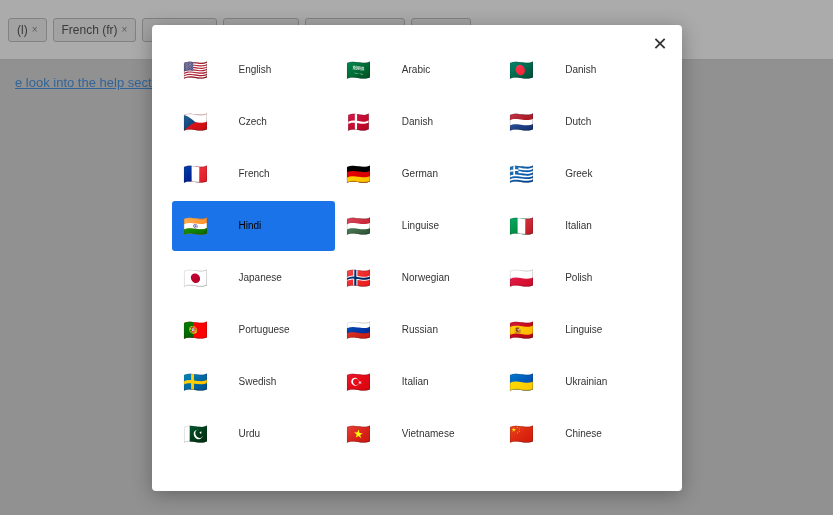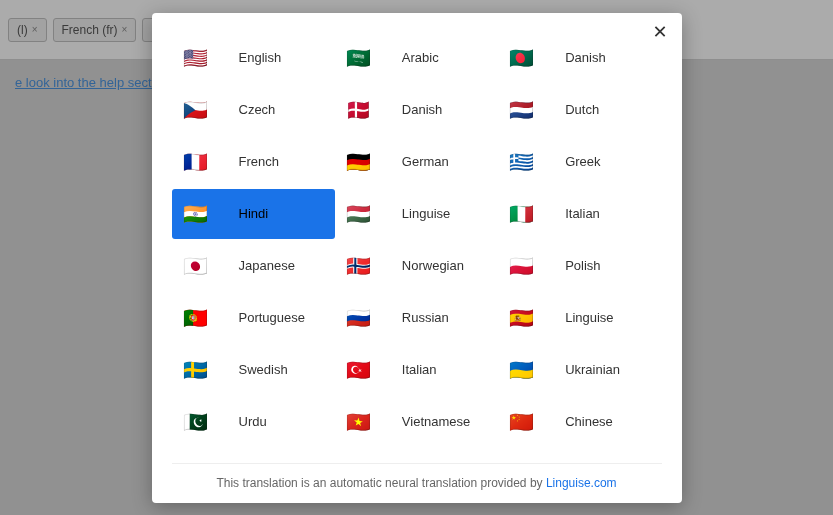--- a/index.html
+++ b/index.html
@@ -111,21 +111,21 @@
       border-radius: 50%;
       flex-shrink: 0;
       overflow: hidden;
       display: flex;
       align-items: center;
       justify-content: center;
       font-size: 20px;
     }
 
     .lang-name {
-      font-size: 13px;
+      font-size: 10px;
       color: #333;
       padding-left: 17px;
     }
 
     .modal-footer {
       text-align: center;
       font-size: 12px;
       color: #666;
       border-top: 1px solid #eee;
       padding-top: 12px;
@@ -246,18 +246,14 @@
         <div class="lang-item">
           <div class="flag">🇻🇳</div>
           <span class="lang-name">Vietnamese</span>
         </div>
         <div class="lang-item">
           <div class="flag">🇨🇳</div>
           <span class="lang-name">Chinese</span>
         </div>
       </div>
 
-    <div class="modal-footer">
-      <span>This translation is an automatic neural translation provided by</span>
-      <a href="#">Linguise.com</a>
-    </div>
   </div>
 </div>
 
 </body></html>

